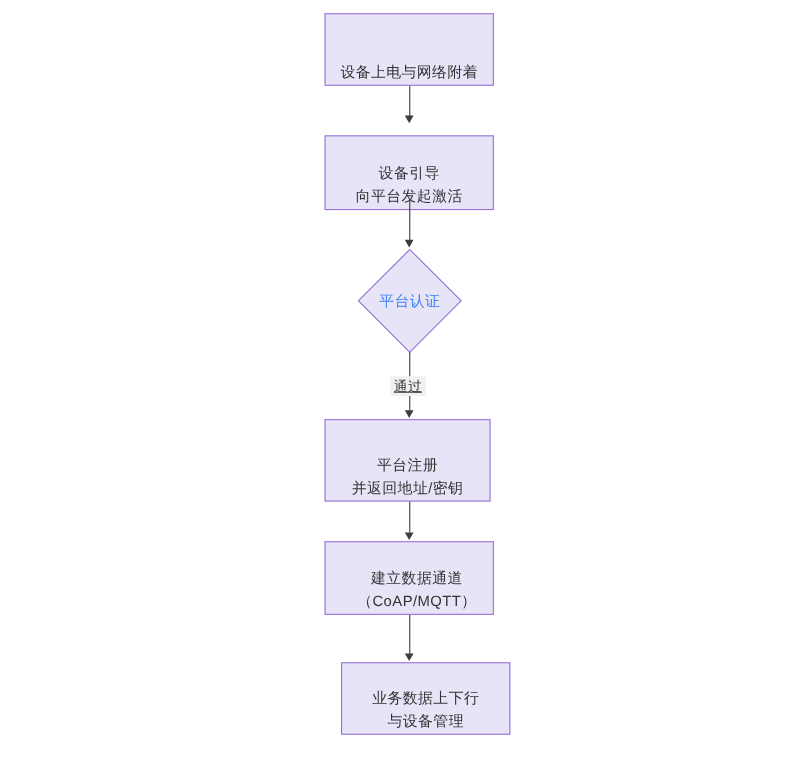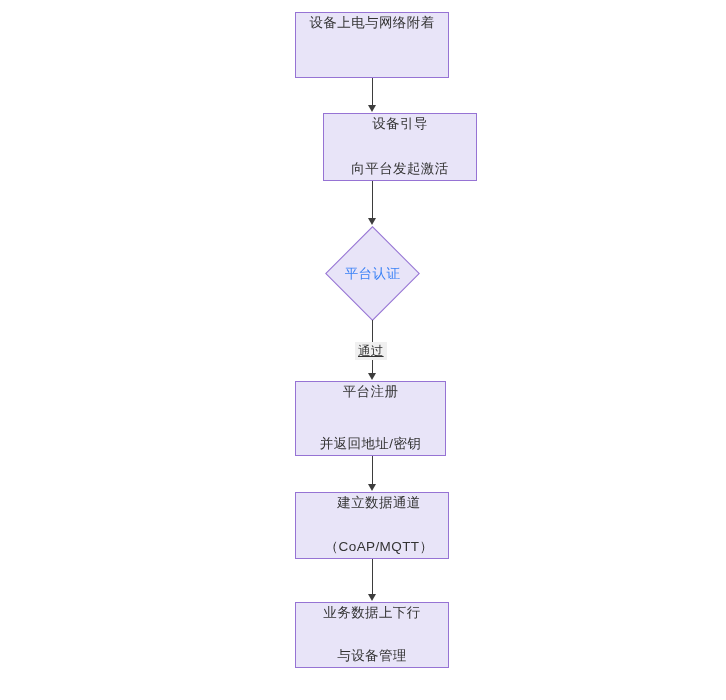--- a/index.html
+++ b/index.html
@@ -19,21 +19,21 @@
     width: 726px;
     height: 700px;
     background: #ffffff;
   }
   .node {
     position: absolute;
     box-sizing: border-box;
     display: flex;
     flex-direction: column;
     align-items: center;
-    justify-content: space-between;
+    justify-content: flex-end;
     background: #e8e4f8;
     border: 1.6px solid #9673d4;
     color: #333333;
     font-size: 13.5px;
     line-height: 1.55;
     text-align: center;
     letter-spacing: 0.4px;
     white-space: nowrap;
   }
   .node .line2 { display: block; }
@@ -88,21 +88,21 @@
 
 <div id="canvas">
 
   <div class="node" style="left:295px; top:12px; width:154px; height:66px;">
     <span class="line1">设备上电与网络附着</span>
   </div>
 
   <div class="edge-line" style="left:371.5px; top:78px; height:28px;"></div>
   <div class="edge-arrow" style="left:367.5px; top:105px;"></div>
 
-  <div class="node" style="left:295px; top:113px; width:154px; height:68px;margin-left:28px;">
+  <div class="node" style="left:295px; top:123px; width:154px; height:68px;">
     <span class="line1">设备引导</span>
     <span class="line2">向平台发起激活</span>
   </div>
 
   <div class="edge-line" style="left:371.5px; top:181px; height:38px;"></div>
   <div class="edge-arrow" style="left:367.5px; top:218px;"></div>
 
   <div class="decision" style="left:339px; top:240px; width:67px; height:67px;"></div>
   <div class="decision-label" style="left:324px; top:263px; width:97px; height:22px;">平台认证</div>
 
@@ -119,18 +119,18 @@
   <div class="edge-arrow" style="left:367.5px; top:484px;"></div>
 
   <div class="node" style="left:295px; top:492px; width:154px; height:67px;padding-left:14px;">
     <span class="line1">建立数据通道</span>
     <span class="line2">（CoAP/MQTT）</span>
   </div>
 
   <div class="edge-line" style="left:371.5px; top:559px; height:36px;"></div>
   <div class="edge-arrow" style="left:367.5px; top:594px;"></div>
 
-  <div class="node" style="left:295px; top:602px; width:154px; height:66px;">
+  <div class="node" style="left:310px; top:602px; width:154px; height:66px;">
     <span class="line1">业务数据上下行</span>
     <span class="line2">与设备管理</span>
   </div>
 
 </div>
 
 </body></html>

